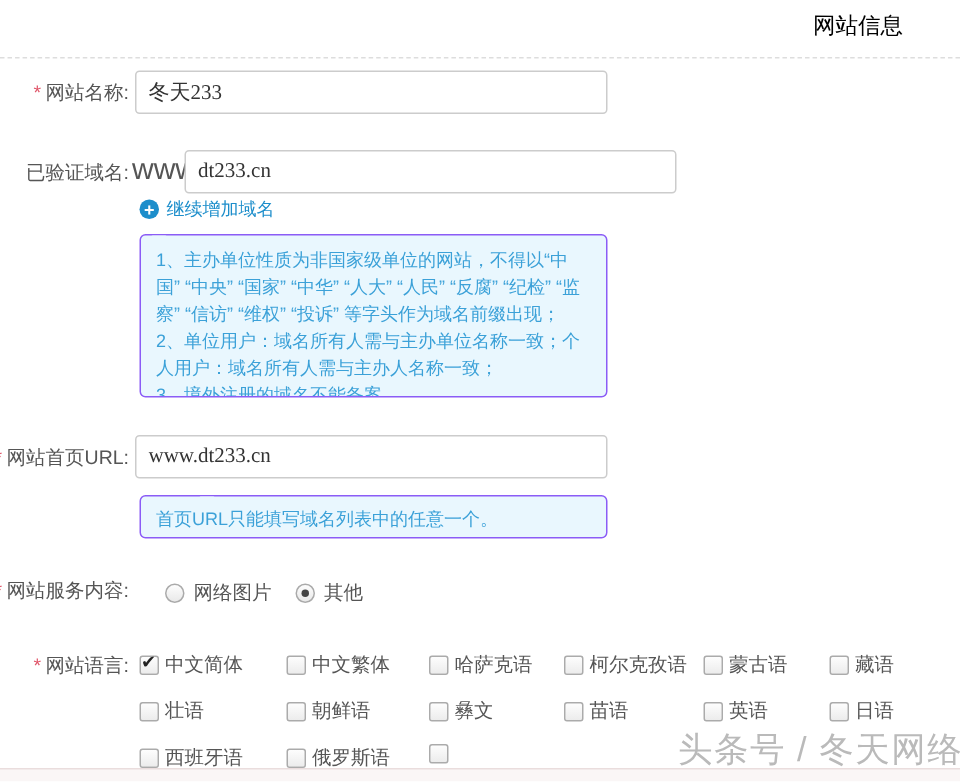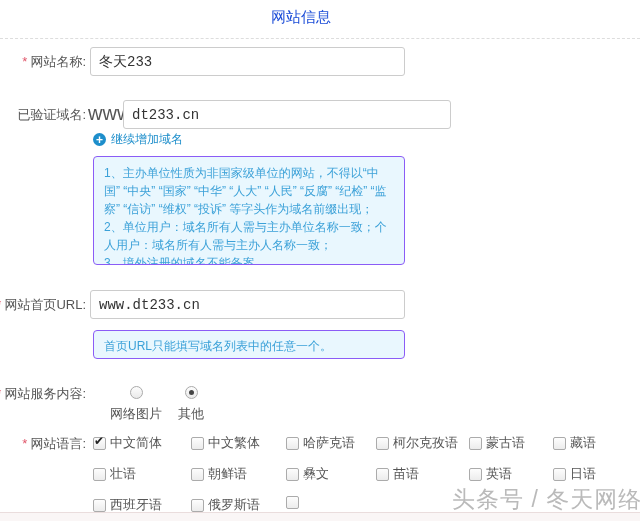--- a/index.html
+++ b/index.html
@@ -6,37 +6,37 @@
   html, body { width: 640px; height: 521px; }
   body {
     position: relative;
     font-family: "Liberation Sans", sans-serif;
     background: #ffffff;
     overflow: hidden;
     color: #555;
   }
   .page-title {
     position: absolute; top: 8px; left: 0; width: 602px;
-    text-align: center; font-size: 15px; color: #1d4ed8;
+    text-align: right; font-size: 15px; color: #000000;
   }
   .divider {
     position: absolute; top: 38px; left: 0; right: 0;
     border-top: 1px dashed #ddd;
   }
   .field-label {
     position: absolute; left: 0; width: 86px;
     display: flex; justify-content: flex-end; align-items: center;
     white-space: nowrap; font-size: 13px; color: #555;
   }
   .req { color: #e0566a; margin-right: 3px; font-size: 13px; }
   .text-input {
     position: absolute; height: 29px;
     border: 1px solid #ccc; border-radius: 3px;
     padding: 0 8px; font-size: 14px; color: #333;
-    font-family: Liberation Mono, monospace;
+    font-family: Liberation Serif, serif;
     background: #fff; outline: none;
   }
   .www-prefix {
     position: absolute; left: 88px; top: 102px;
     font-size: 20px; color: #555;
   }
   .add-domain {
     position: absolute; left: 93px; top: 131px;
     display: flex; align-items: center; gap: 5px;
     font-size: 12px; color: #1d8ecb; text-decoration: none;
@@ -61,21 +61,21 @@
     transform: rotate(45deg);
   }
   #domain-tip { top: 156px; height: 109px; }
   #domain-tip .caret { left: 8px; }
   #url-tip { top: 330px; height: 29px; padding-top: 6px; }
   #url-tip .caret { left: 40px; }
   .radio-group {
     position: absolute; left: 110px; top: 386px;
     display: flex; gap: 16px; align-items: center;
   }
-  .radio-option { display: flex; align-items: center; gap: 6px; cursor: pointer; flex-direction: column; }
+  .radio-option { display: flex; align-items: center; gap: 6px; cursor: pointer; }
   .radio-circle {
     width: 13px; height: 13px; border-radius: 50%;
     border: 1px solid #aaa; background: linear-gradient(#fdfdfd, #e9e9e9);
     display: inline-flex; align-items: center; justify-content: center;
   }
   .radio-circle.checked .dot {
     width: 5px; height: 5px; border-radius: 50%; background: #444;
   }
   .radio-label, .cb-label { font-size: 13px; color: #555; }
   .lang-grid {

